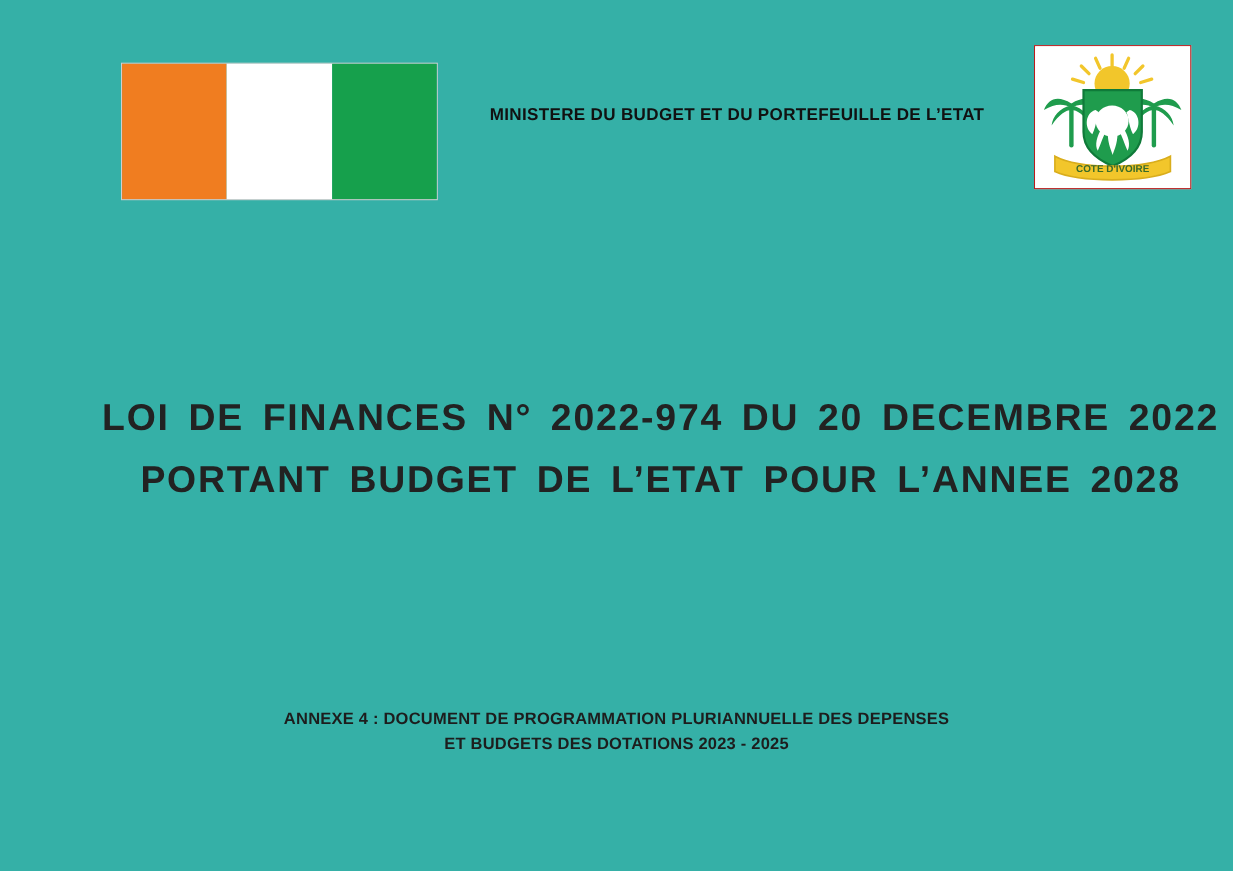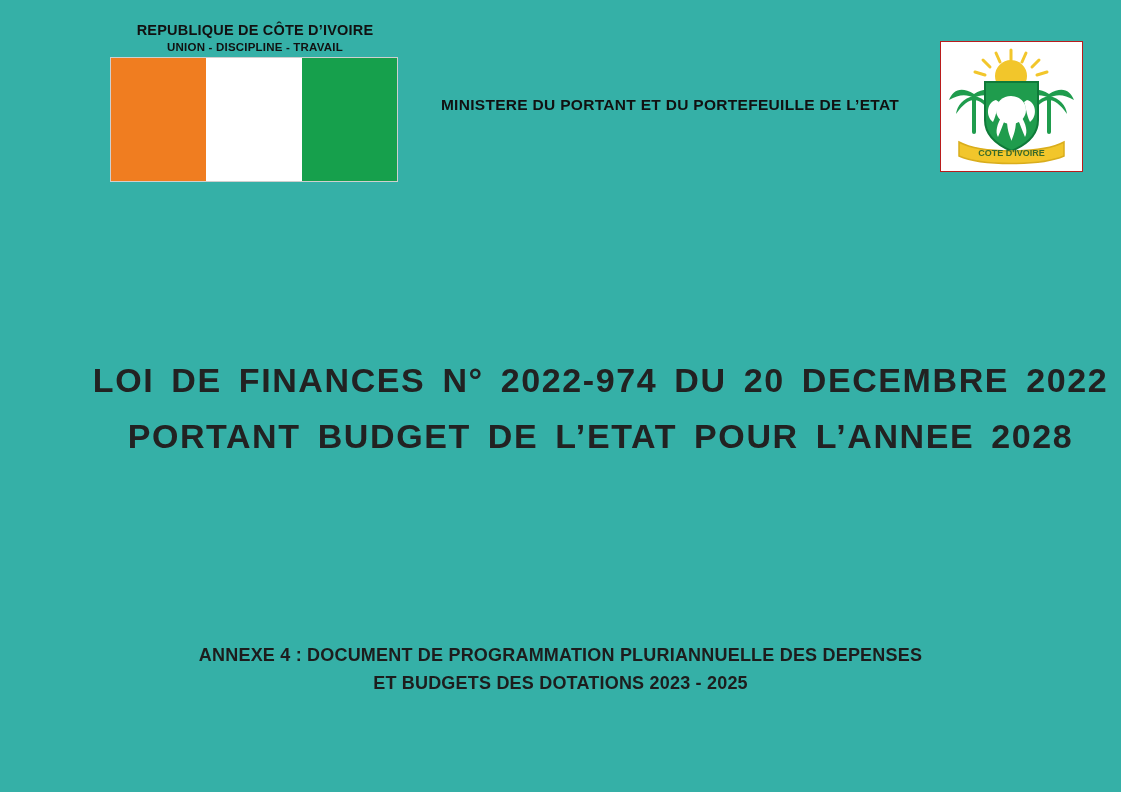--- a/index.html
+++ b/index.html
@@ -116,45 +116,41 @@
   
   .annex {
     position: absolute;
     top: 642px;
     left: 0;
     width: 1121px;
     text-align: center;
     color: #1d1d1d;
   }
   .annex .line {
-    font-size: 18px;
+    font-size: 15px;
     font-weight: bold;
     letter-spacing: 0.2px;
     line-height: 1.55;
   }
 </style>
 </head>
 <body>
 
 <div class="page">
 
   <div class="header">
 
-    <div class="republic-block">
-      <div class="republic-title">REPUBLIQUE DE CÔTE D’IVOIRE</div>
-      <div class="republic-motto">UNION - DISCIPLINE - TRAVAIL</div>
-    </div>
 
     <div class="flag">
       <div class="flag-band" style="background:#f07d20;"></div>
       <div class="flag-band" style="background:#ffffff;"></div>
       <div class="flag-band" style="background:#16a04c;"></div>
     </div>
 
-    <div class="ministry">MINISTERE DU PORTANT ET DU PORTEFEUILLE DE L’ETAT</div>
+    <div class="ministry">MINISTERE DU BUDGET ET DU PORTEFEUILLE DE L’ETAT</div>
 
     <div class="emblem">
       <svg width="141" height="129" viewBox="0 0 141 129" xmlns="http://www.w3.org/2000/svg" aria-hidden="true">
         <rect x="0" y="0" width="141" height="129" fill="#ffffff"></rect>
 
         <g fill="#f2c62b">
           <circle cx="70" cy="34" r="16"></circle>
           <g stroke="#f2c62b" stroke-width="3" stroke-linecap="round">
             <line x1="70" y1="8" x2="70" y2="18"></line>
             <line x1="55" y1="11" x2="59" y2="20"></line>

